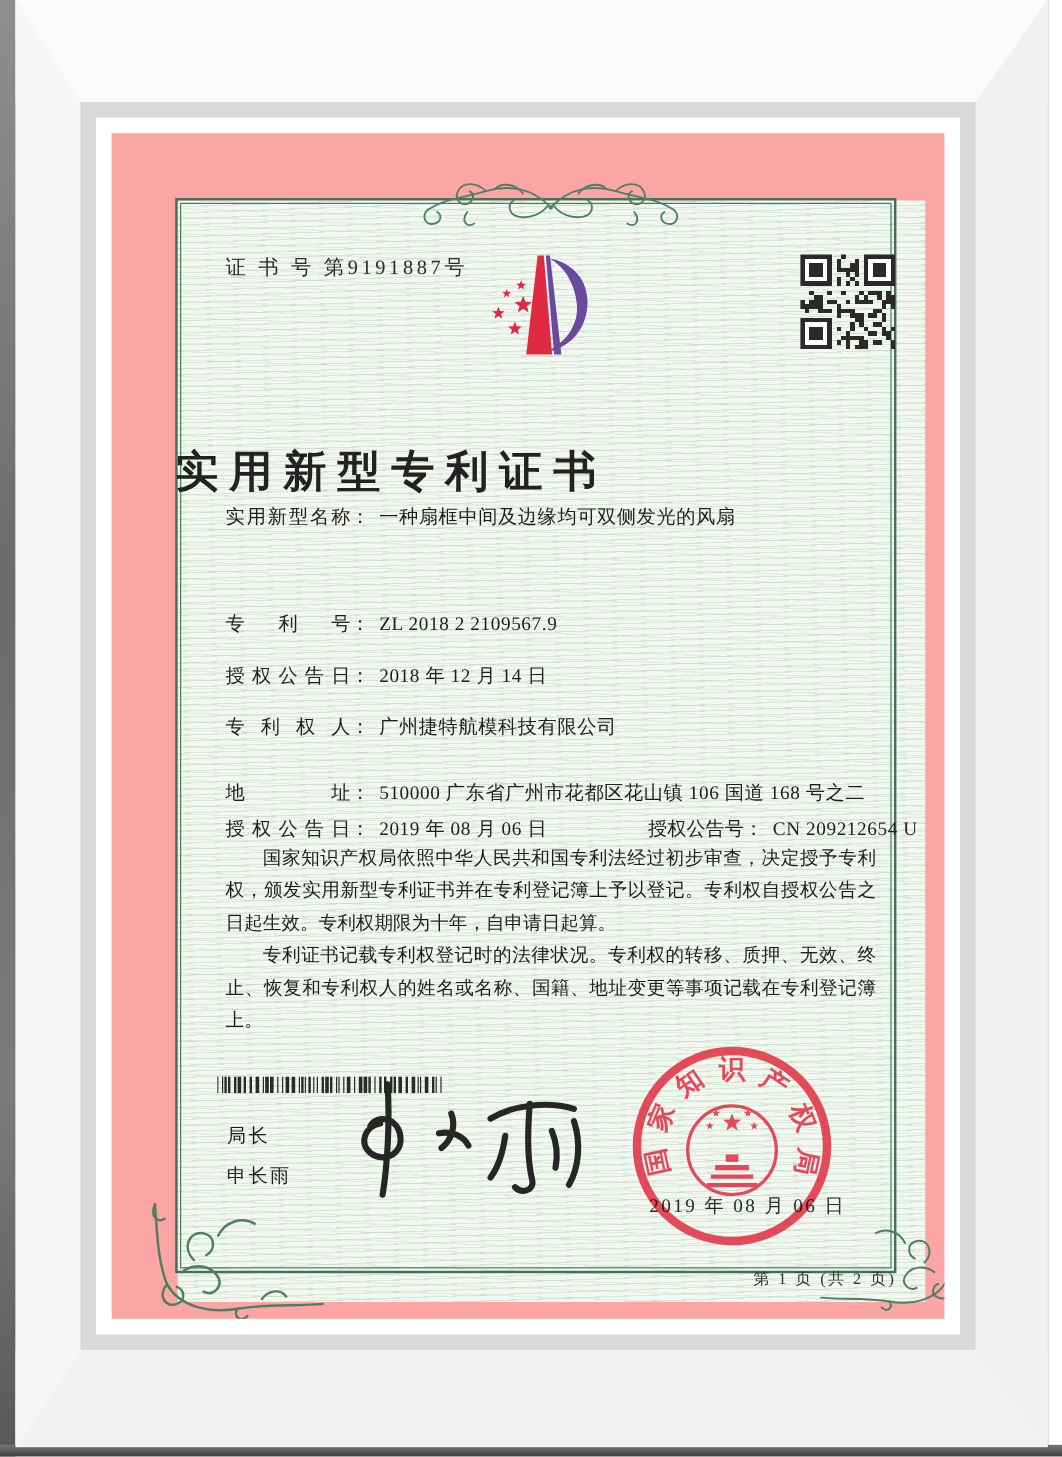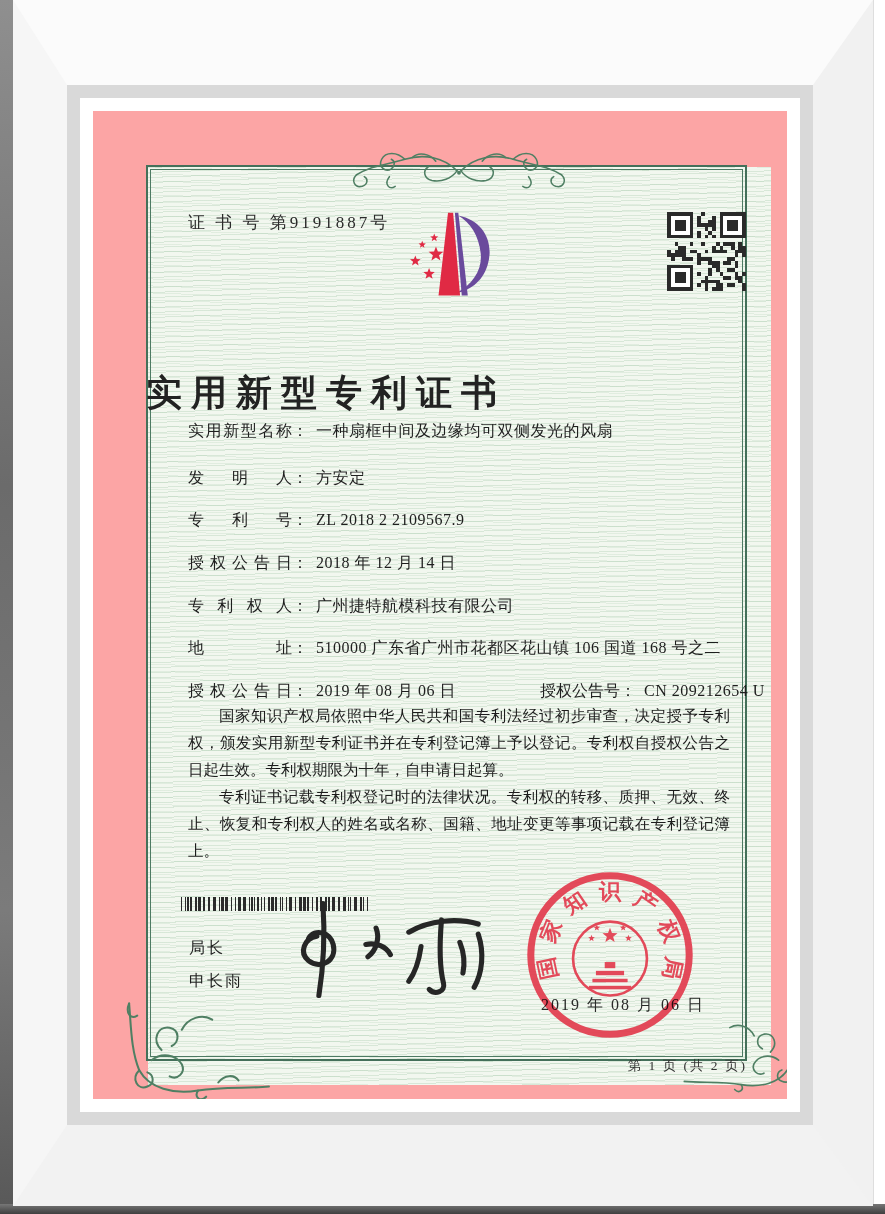--- a/index.html
+++ b/index.html
@@ -244,33 +244,30 @@
               <rect x="1" y="15" width="5" height="5" fill="#fff"></rect>
               <rect x="2" y="16" width="3" height="3"></rect>
             </g>
         </svg>
 
         <div class="title">实用新型专利证书</div>
 
         <div class="frow" style="top:310px">
           <span class="flabel">实用新型名称</span><span class="colon">：</span><span class="fvalue">一种扇框中间及边缘均可双侧发光的风扇</span>
         </div>
-        <div class="frow" style="top:357px">
-          <span class="flabel">发明人</span><span class="colon">：</span><span class="fvalue">方安定</span>
-        </div>
         <div class="frow" style="top:399px">
           <span class="flabel">专利号</span><span class="colon">：</span><span class="fvalue">ZL 2018 2 2109567.9</span>
         </div>
         <div class="frow" style="top:442px">
           <span class="flabel">授权公告日</span><span class="colon">：</span><span class="fvalue">2018 年 12 月 14 日</span>
         </div>
         <div class="frow" style="top:485px">
           <span class="flabel">专利权人</span><span class="colon">：</span><span class="fvalue">广州捷特航模科技有限公司</span>
         </div>
-        <div class="frow" style="top:527px">
+        <div class="frow" style="top:540px">
           <span class="flabel">地址</span><span class="colon">：</span><span class="fvalue">510000 广东省广州市花都区花山镇 106 国道 168 号之二</span>
         </div>
         <div class="frow" style="top:570px">
           <span class="flabel">授权公告日</span><span class="colon">：</span><span class="fvalue">2019 年 08 月 06 日</span>
           <span class="grant-no">
             <span>授权公告号</span><span class="colon">：</span><span class="fvalue">CN 209212654 U</span>
           </span>
         </div>
 
         <div class="paras">

